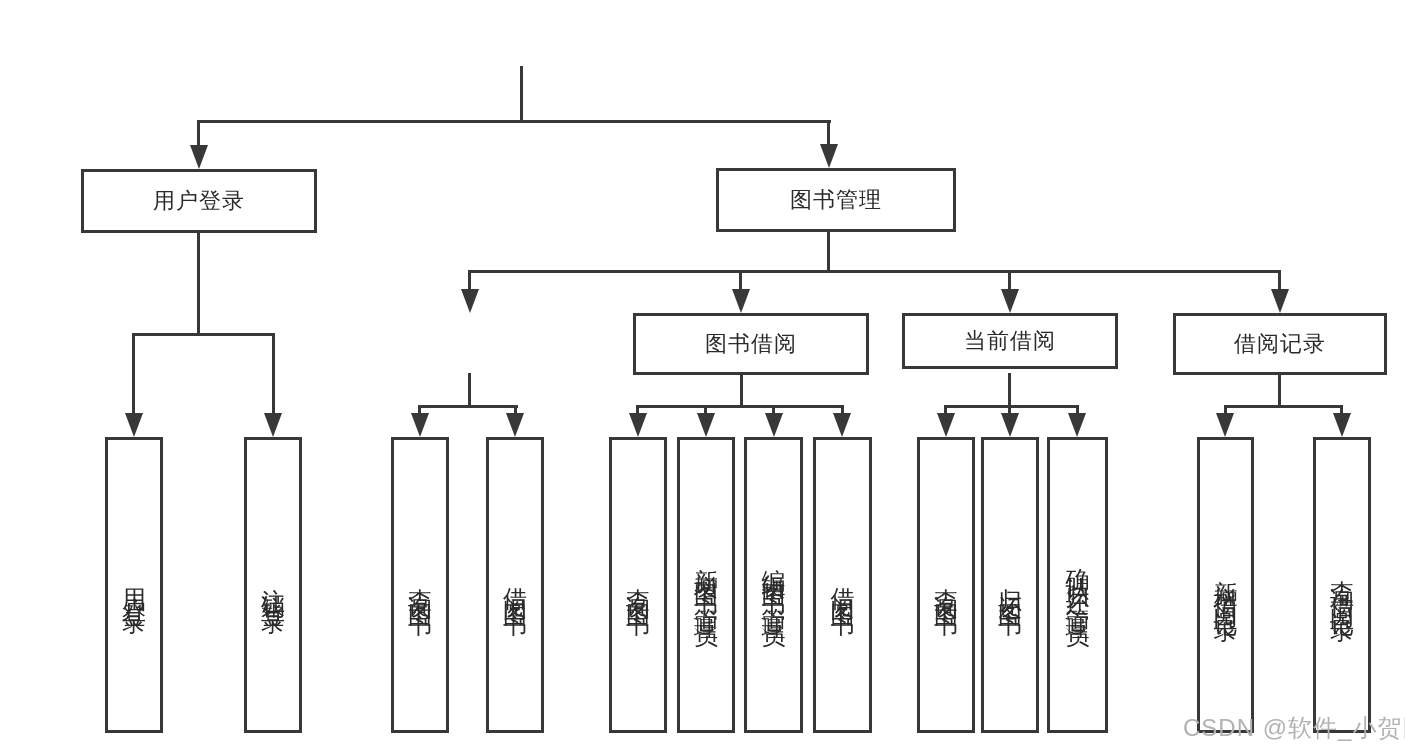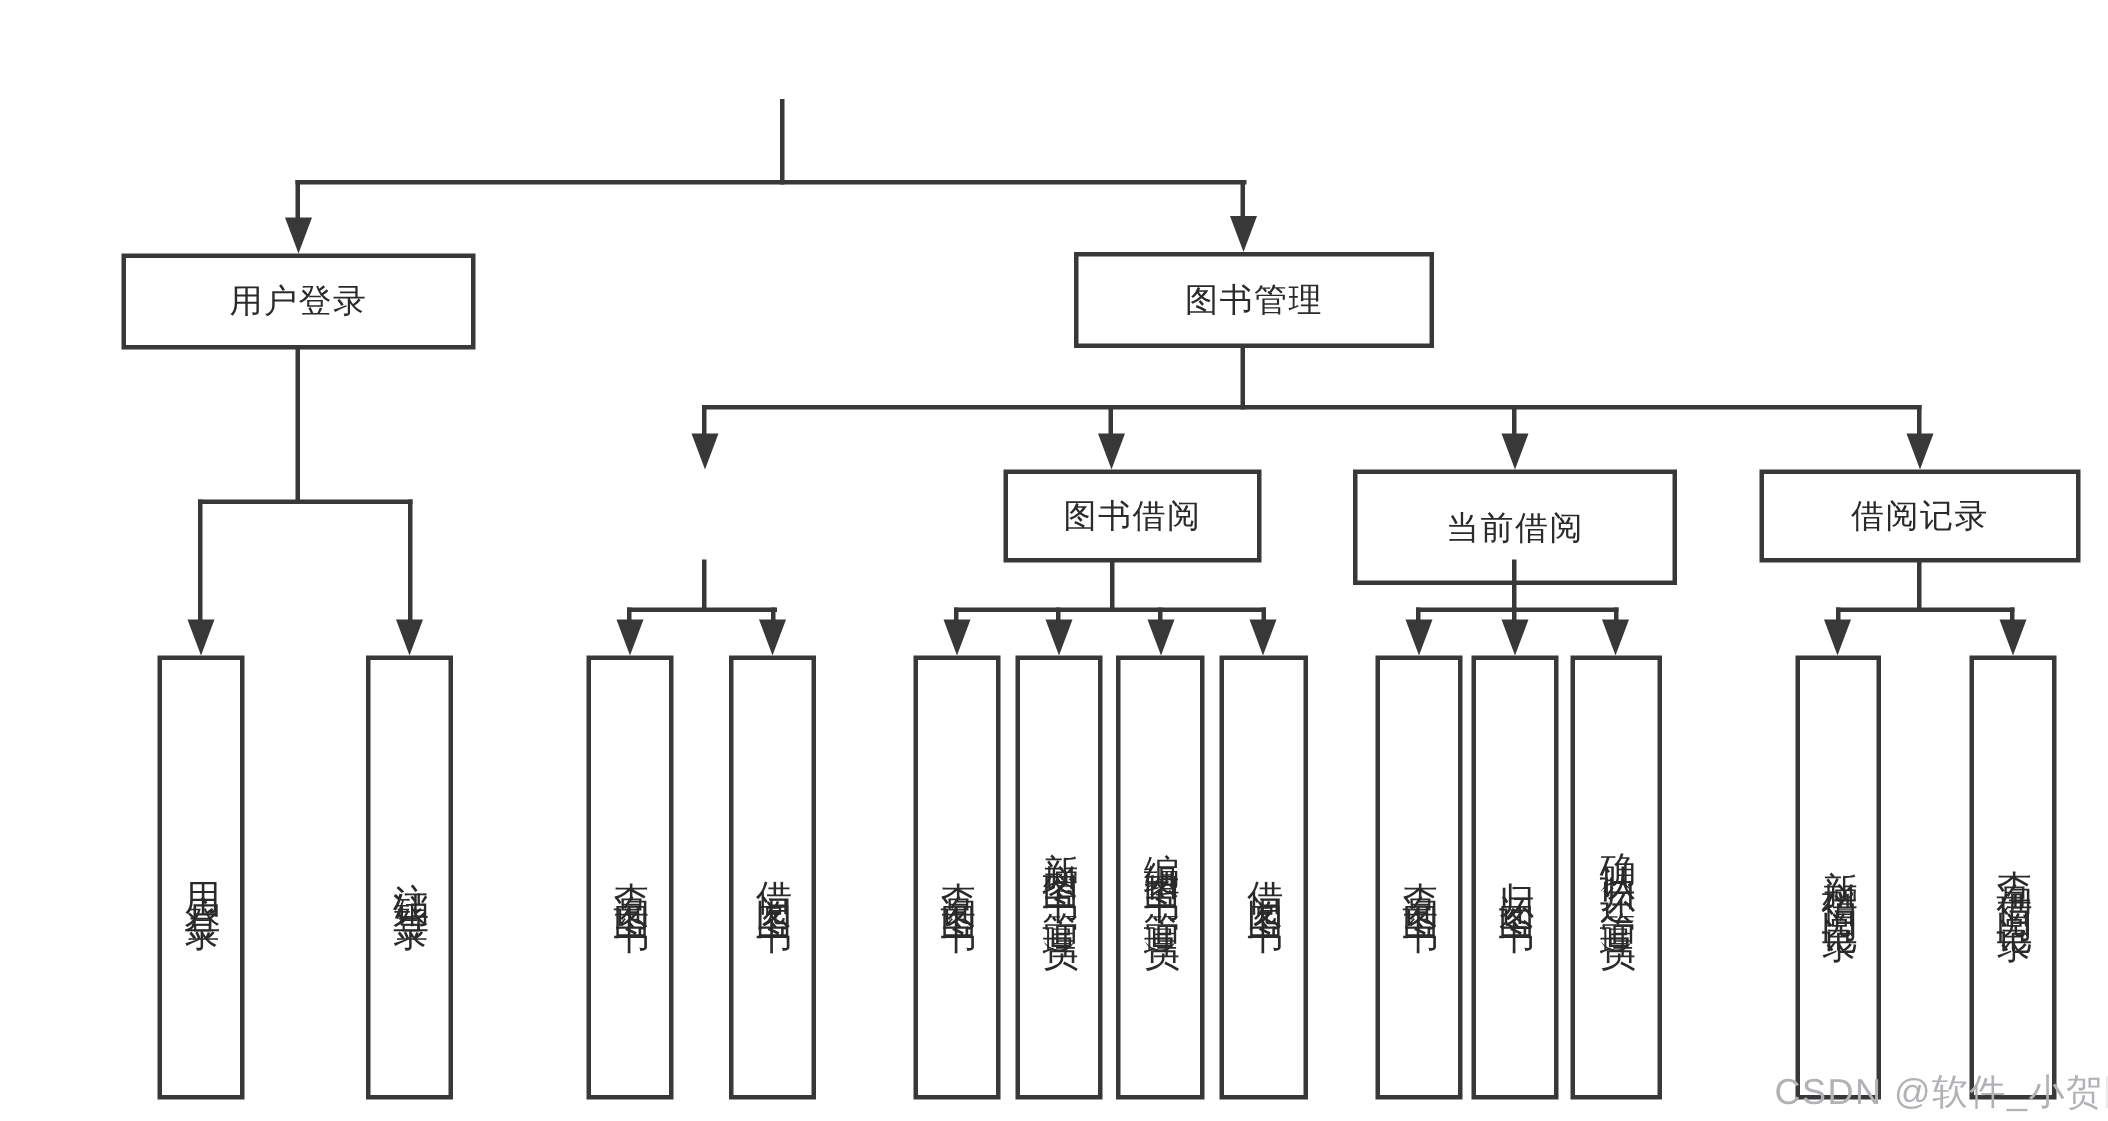--- a/index.html
+++ b/index.html
@@ -53,24 +53,24 @@
 <div id="stage">
 
 
   <div class="box hbox" style="left:81px;top:169px;width:236px;height:64px;">
     <span>用户登录</span>
   </div>
   <div class="box hbox" style="left:676px;top:168px;width:240px;height:64px;margin-left:40px;">
     <span>图书管理</span>
   </div>
 
-  <div class="box hbox" style="left:669px;top:313px;width:172px;height:62px;">
+  <div class="box hbox" style="left:633px;top:313px;width:236px;height:62px;">
     <span>图书借阅</span>
   </div>
-  <div class="box hbox" style="left:902px;top:313px;width:216px;height:77px;text-align:center;">
+  <div class="box hbox" style="left:902px;top:313px;width:216px;height:56px;text-align:center;">
     <span>当前借阅</span>
   </div>
   <div class="box hbox" style="left:1173px;top:313px;width:214px;height:62px;">
     <span>借阅记录</span>
   </div>
 
   <div class="box vbox" style="left:105px;top:437px;width:58px;height:296px;">
     <span class="vtext">用户登录</span>
   </div>
   <div class="box vbox" style="left:244px;top:437px;width:58px;height:296px;">

